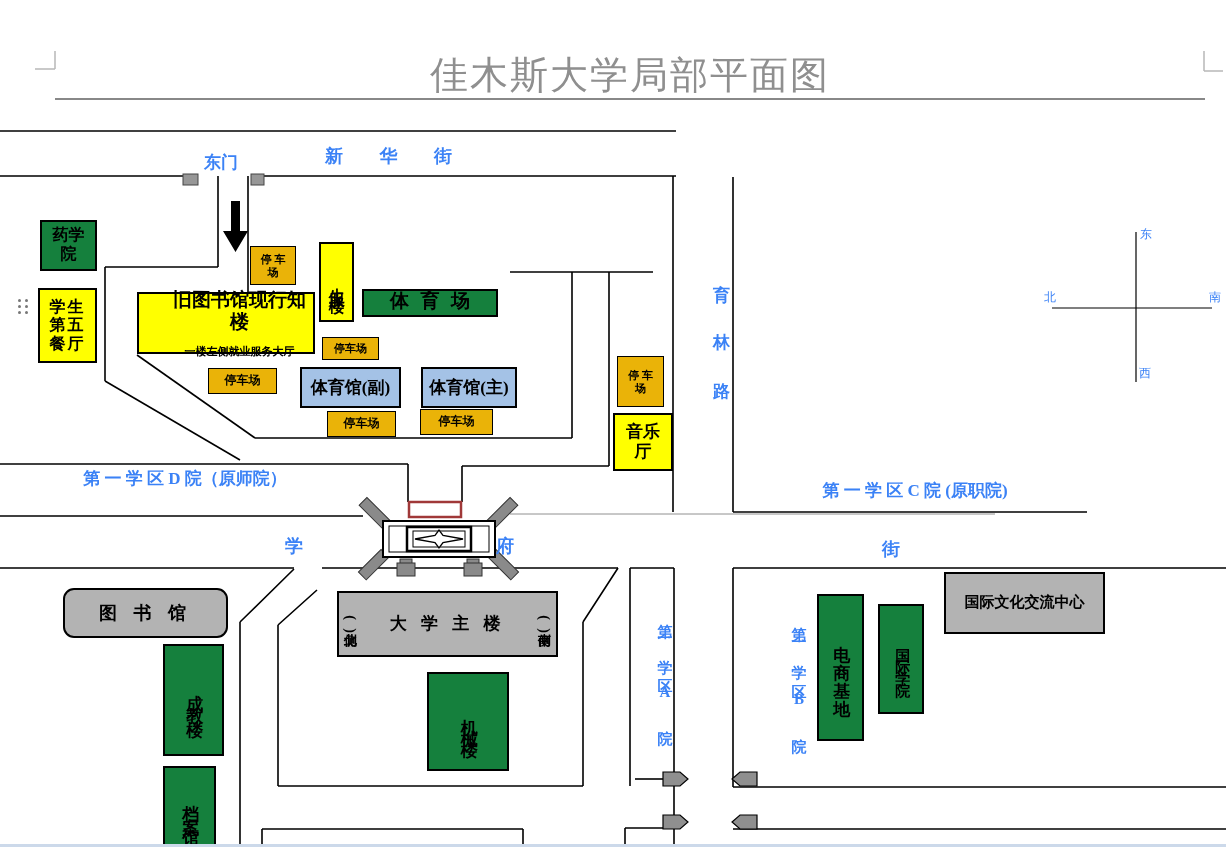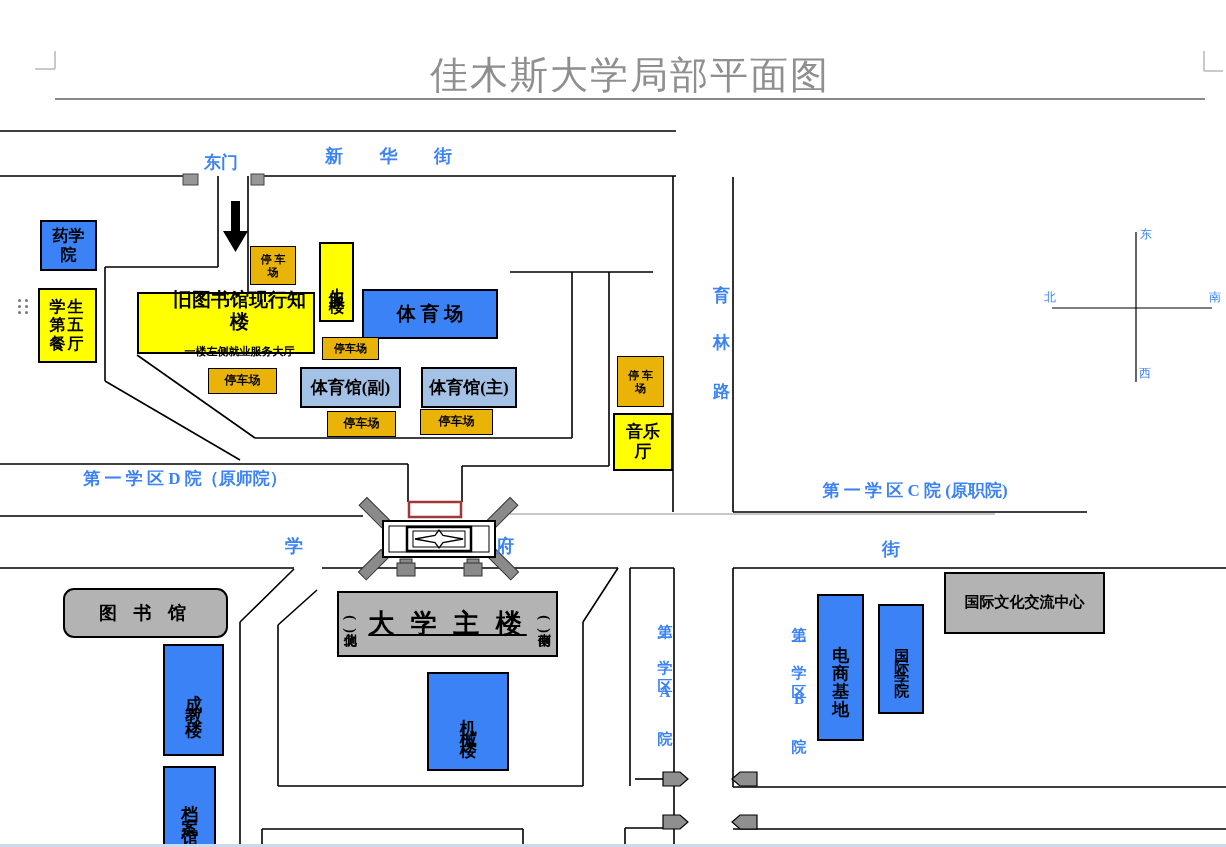--- a/index.html
+++ b/index.html
@@ -3,21 +3,21 @@
 <meta charset="utf-8">
 <style>
   html,body{margin:0;padding:0;background:#fff;}
   #page{position:relative;width:1226px;height:847px;background:#fff;overflow:hidden;
         font-family:"Liberation Serif","DejaVu Serif",serif;}
   #map-svg{position:absolute;left:0;top:0;z-index:1;}
   .lbl{position:absolute;z-index:2;font-weight:bold;color:#3b82f6;white-space:nowrap;}
   .b{position:absolute;z-index:2;box-sizing:border-box;border:2px solid #000;
      display:flex;align-items:center;justify-content:center;text-align:center;
      font-weight:bold;line-height:1.15;}
-  .white{background:#3b82f6;}
+  .white{background:#15803d;font-family:Liberation Mono, monospace;}
   .yellow{background:#ffff00;}
   .blue{background:#a4c2e6;}
   .gray{background:#b3b3b3;}
   .pgray{background:#eab308;border-width:1.5px;}
   .vtext{writing-mode:vertical-rl;text-orientation:upright;}
   #title{position:absolute;left:0;top:50px;width:1226px;text-align:center;
          font-size:38px;letter-spacing:2px;color:#8f8f8f;z-index:2;padding-left:34px;
          box-sizing:border-box;font-weight:normal;}
   .side-col{display:flex;flex-direction:column;align-items:center;font-size:13px;
             line-height:1.0;font-weight:bold;}
@@ -144,21 +144,21 @@
 
   <div class="b white" style="left:40px;top:220px;width:57px;height:51px;font-size:16px;padding:0 6px;">药学院</div>
   <div class="b yellow" style="left:38px;top:288px;width:59px;height:75px;font-size:16px;letter-spacing:2px;padding:0 5px;">学生第五餐厅</div>
 
   <div class="b yellow" style="left:137px;top:292px;width:178px;height:62px;flex-direction:column;padding-left:27px;">
     <span style="font-size:19px;">旧图书馆现行知楼</span>
     <span style="font-size:11px;margin-top:12px;">一楼左侧就业服务大厅</span>
   </div>
 
   <div class="b yellow vtext" style="left:319px;top:242px;width:35px;height:80px;font-size:16px;letter-spacing:5px;">生服楼</div>
-  <div class="b white" style="left:362px;top:289px;width:136px;height:50px;font-size:19px;">体 育 场</div>
+  <div class="b white" style="left:362px;top:289px;width:136px;height:28px;font-size:19px;">体 育 场</div>
 
   <div class="b pgray" style="left:250px;top:246px;width:46px;height:39px;font-size:11px;padding:0 3px;">停 车 场</div>
   <div class="b pgray" style="left:208px;top:368px;width:69px;height:26px;font-size:12px;">停车场</div>
   <div class="b pgray" style="left:322px;top:337px;width:57px;height:23px;font-size:11px;">停车场</div>
   <div class="b pgray" style="left:327px;top:411px;width:69px;height:26px;font-size:12px;">停车场</div>
   <div class="b pgray" style="left:420px;top:409px;width:73px;height:26px;font-size:12px;">停车场</div>
   <div class="b pgray" style="left:617px;top:356px;width:47px;height:51px;font-size:11px;padding:0 4px;">停 车 场</div>
 
   <div class="b blue" style="left:300px;top:367px;width:101px;height:41px;font-size:17px;">体育馆(副)</div>
   <div class="b blue" style="left:421px;top:367px;width:96px;height:41px;font-size:17px;">体育馆(主)</div>
@@ -168,21 +168,21 @@
   <div class="b gray" style="left:63px;top:588px;width:165px;height:50px;font-size:18px;letter-spacing:6px;border-radius:11px;">图 书 馆</div>
   <div class="b white vtext" style="left:163px;top:644px;width:61px;height:112px;font-size:17px;letter-spacing:13px;">成教楼</div>
   <div class="b white vtext" style="left:163px;top:766px;width:53px;height:85px;font-size:17px;letter-spacing:12px;">档案馆</div>
 
   <div class="b gray" style="left:337px;top:591px;width:221px;height:66px;justify-content:space-between;padding:0 5px;">
     <span class="side-col">
       <span class="paren">(</span>
       <span class="vtext" style="letter-spacing:1px;">北侧</span>
       <span class="paren">)</span>
     </span>
-    <span style="font-size:26px;letter-spacing:5px;text-decoration:underline;">大 学 主 楼</span>
+    <span style="font-size:17px;letter-spacing:5px;">大 学 主 楼</span>
     <span class="side-col">
       <span class="paren">(</span>
       <span class="vtext" style="letter-spacing:1px;">南侧</span>
       <span class="paren">)</span>
     </span>
   </div>
 
   <div class="b white vtext" style="left:427px;top:672px;width:82px;height:99px;font-size:17px;letter-spacing:11px;">机械楼</div>
   <div class="b white vtext" style="left:817px;top:594px;width:47px;height:147px;font-size:17px;letter-spacing:18px;">电商基地</div>
   <div class="b white vtext" style="left:878px;top:604px;width:46px;height:110px;font-size:15px;letter-spacing:11px;">国际学院</div>

